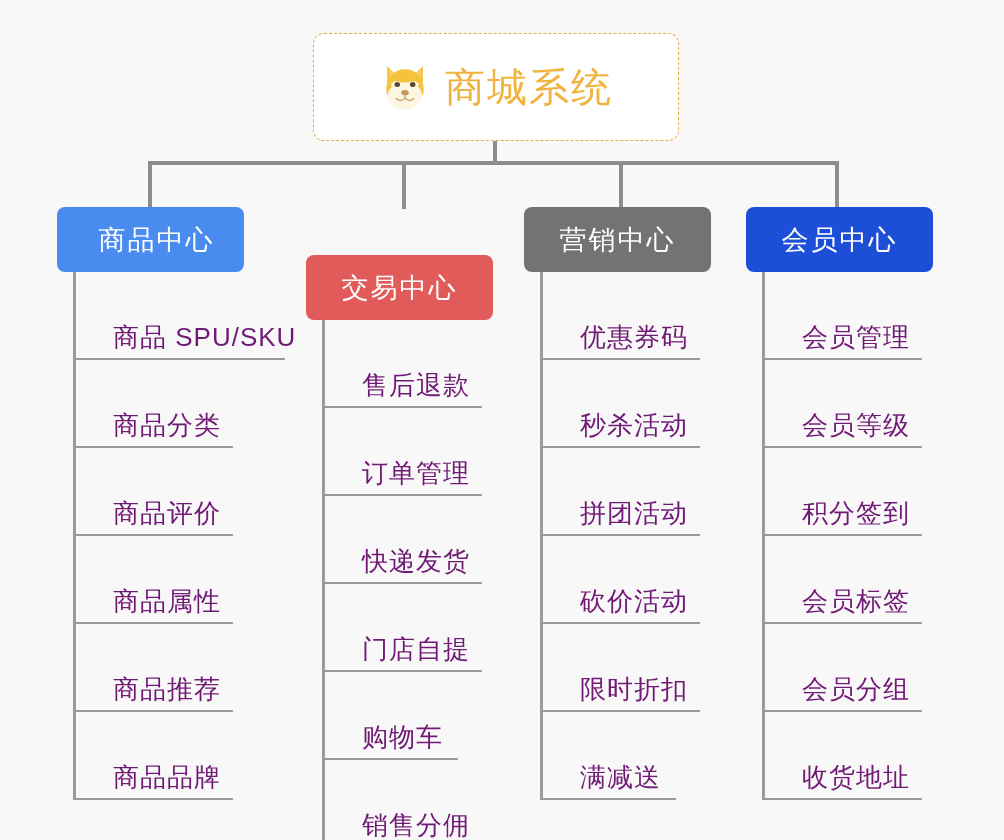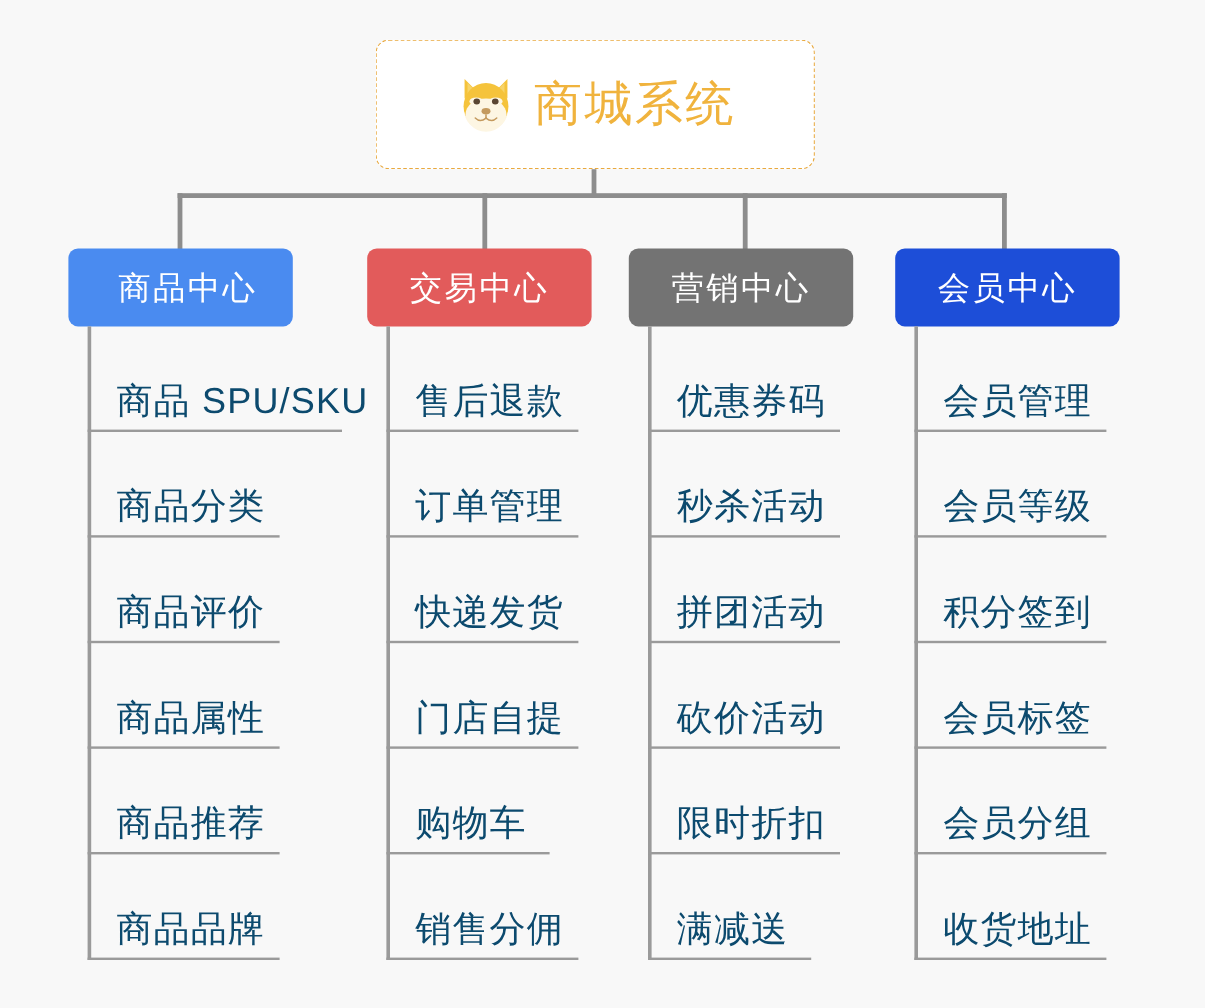--- a/index.html
+++ b/index.html
@@ -97,21 +97,21 @@
     border-radius: 8px;
     display: flex;
     align-items: center;
     justify-content: center;
     color: #ffffff;
     font-size: 27px;
     letter-spacing: 2px;
     box-sizing: border-box;
   }
   .col-1 .cat-box { width: 187px; background: #4a8bf0; padding-left: 12px; }
-  .col-2 .cat-box { width: 187px; background: #e25b5b; }
+  .col-2 .cat-box { width: 187px; background: #e25b5b; margin-top: 48px; }
   .col-3 .cat-box { width: 187px; background: #737373; }
   .col-4 .cat-box { width: 187px; background: #1d4ed8; }
 
   
   .leaf-list {
     position: relative;
     margin: 0;
     padding: 0 0 0 0;
     list-style: none;
   }
@@ -133,24 +133,24 @@
   }
   .leaf-underline {
     position: absolute;
     left: 0;
     bottom: 0;
     height: 2px;
     background: #9a9a9a;
   }
   .leaf-label {
     position: relative;
-    font-size: 30px;
-    color: #0c4a6e;
+    font-size: 26px;
+    color: #701a75;
     line-height: 1;
-    padding: 0 0 10px 24px;
+    padding: 0 0 10px 40px;
     white-space: nowrap;
     letter-spacing: 1px;
   }
 </style>
 </head>
 <body>
 
 <div id="mindmap">
 
   <div class="root-node">

